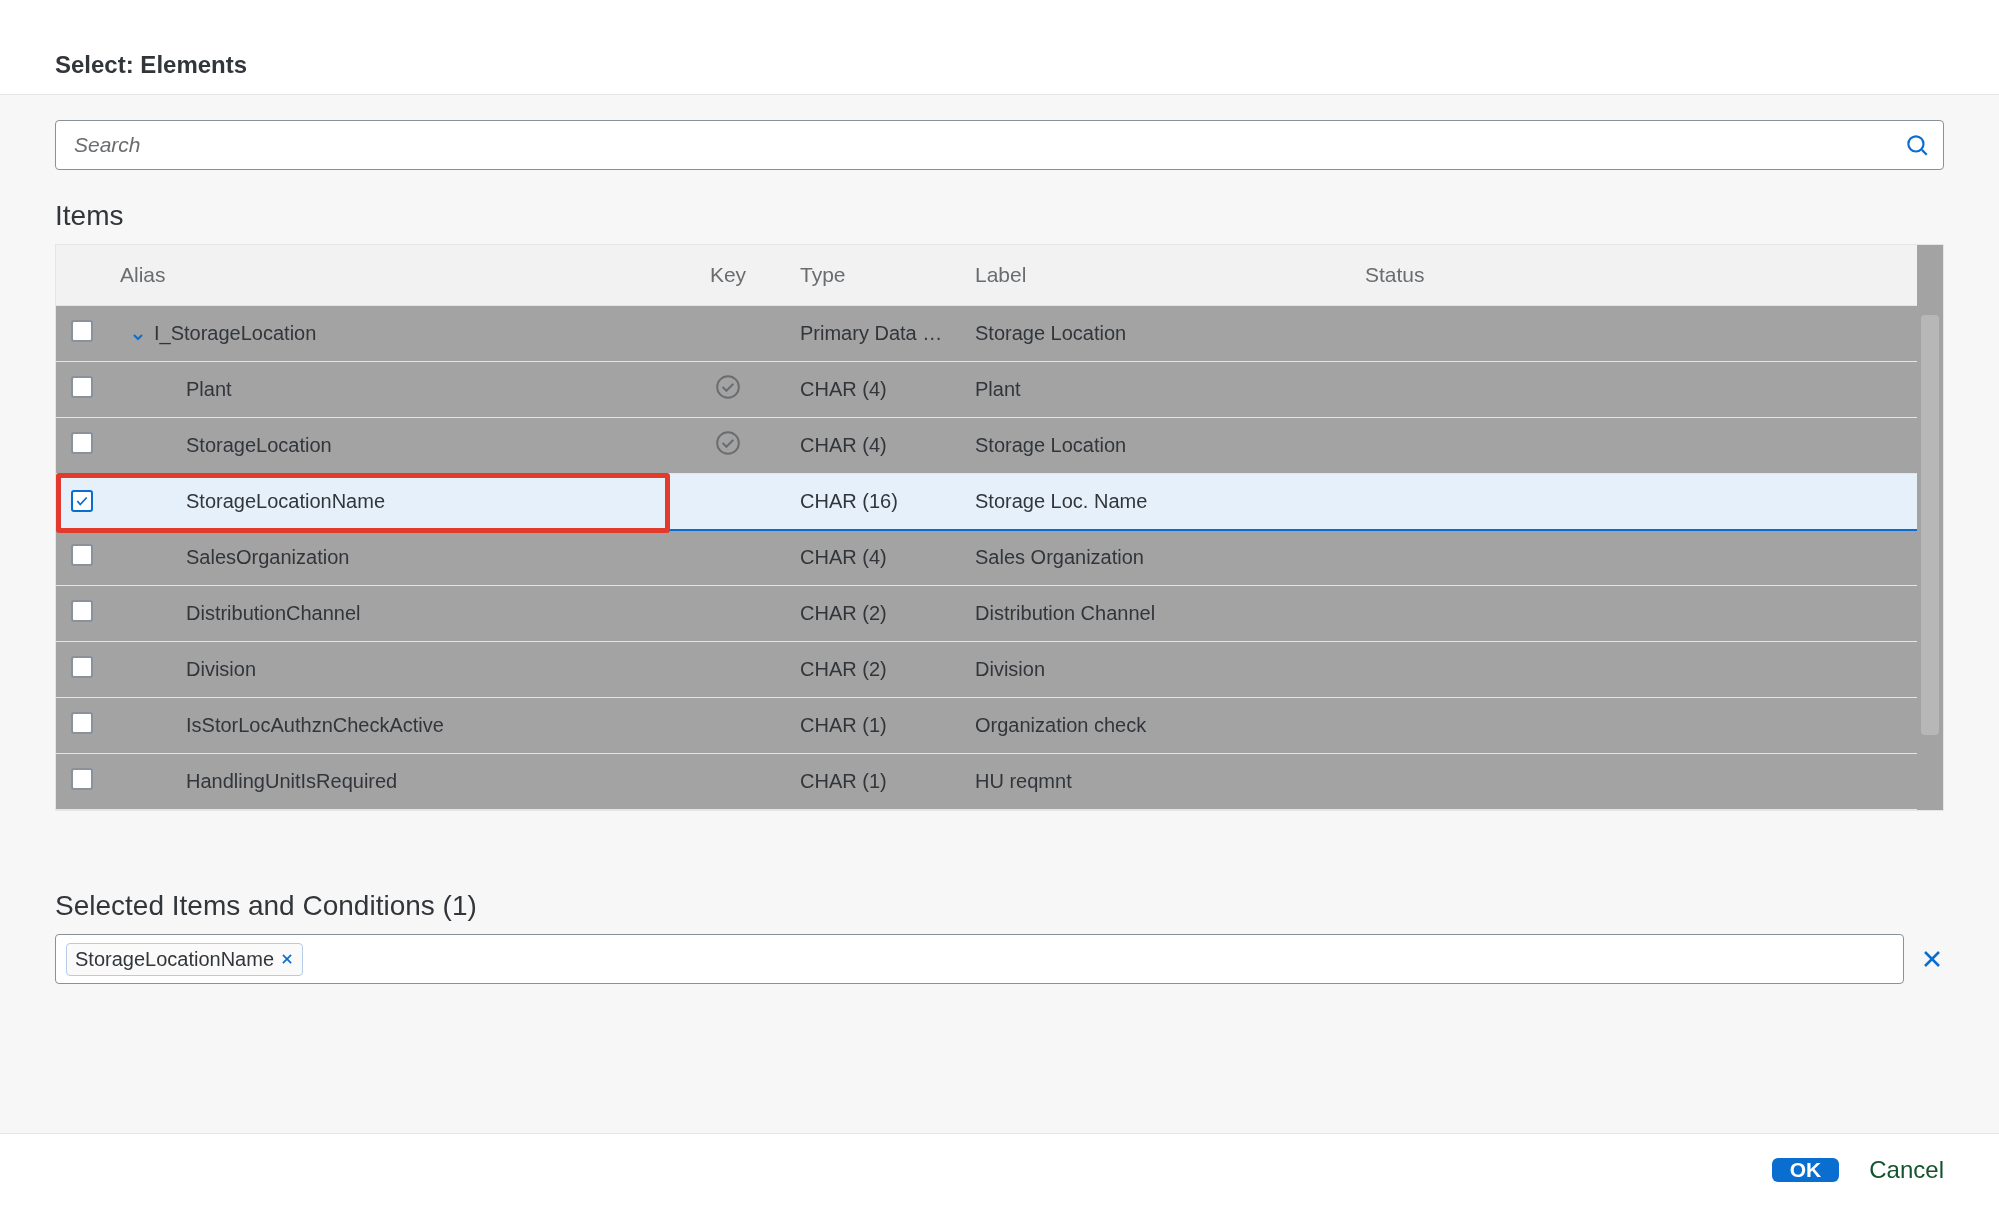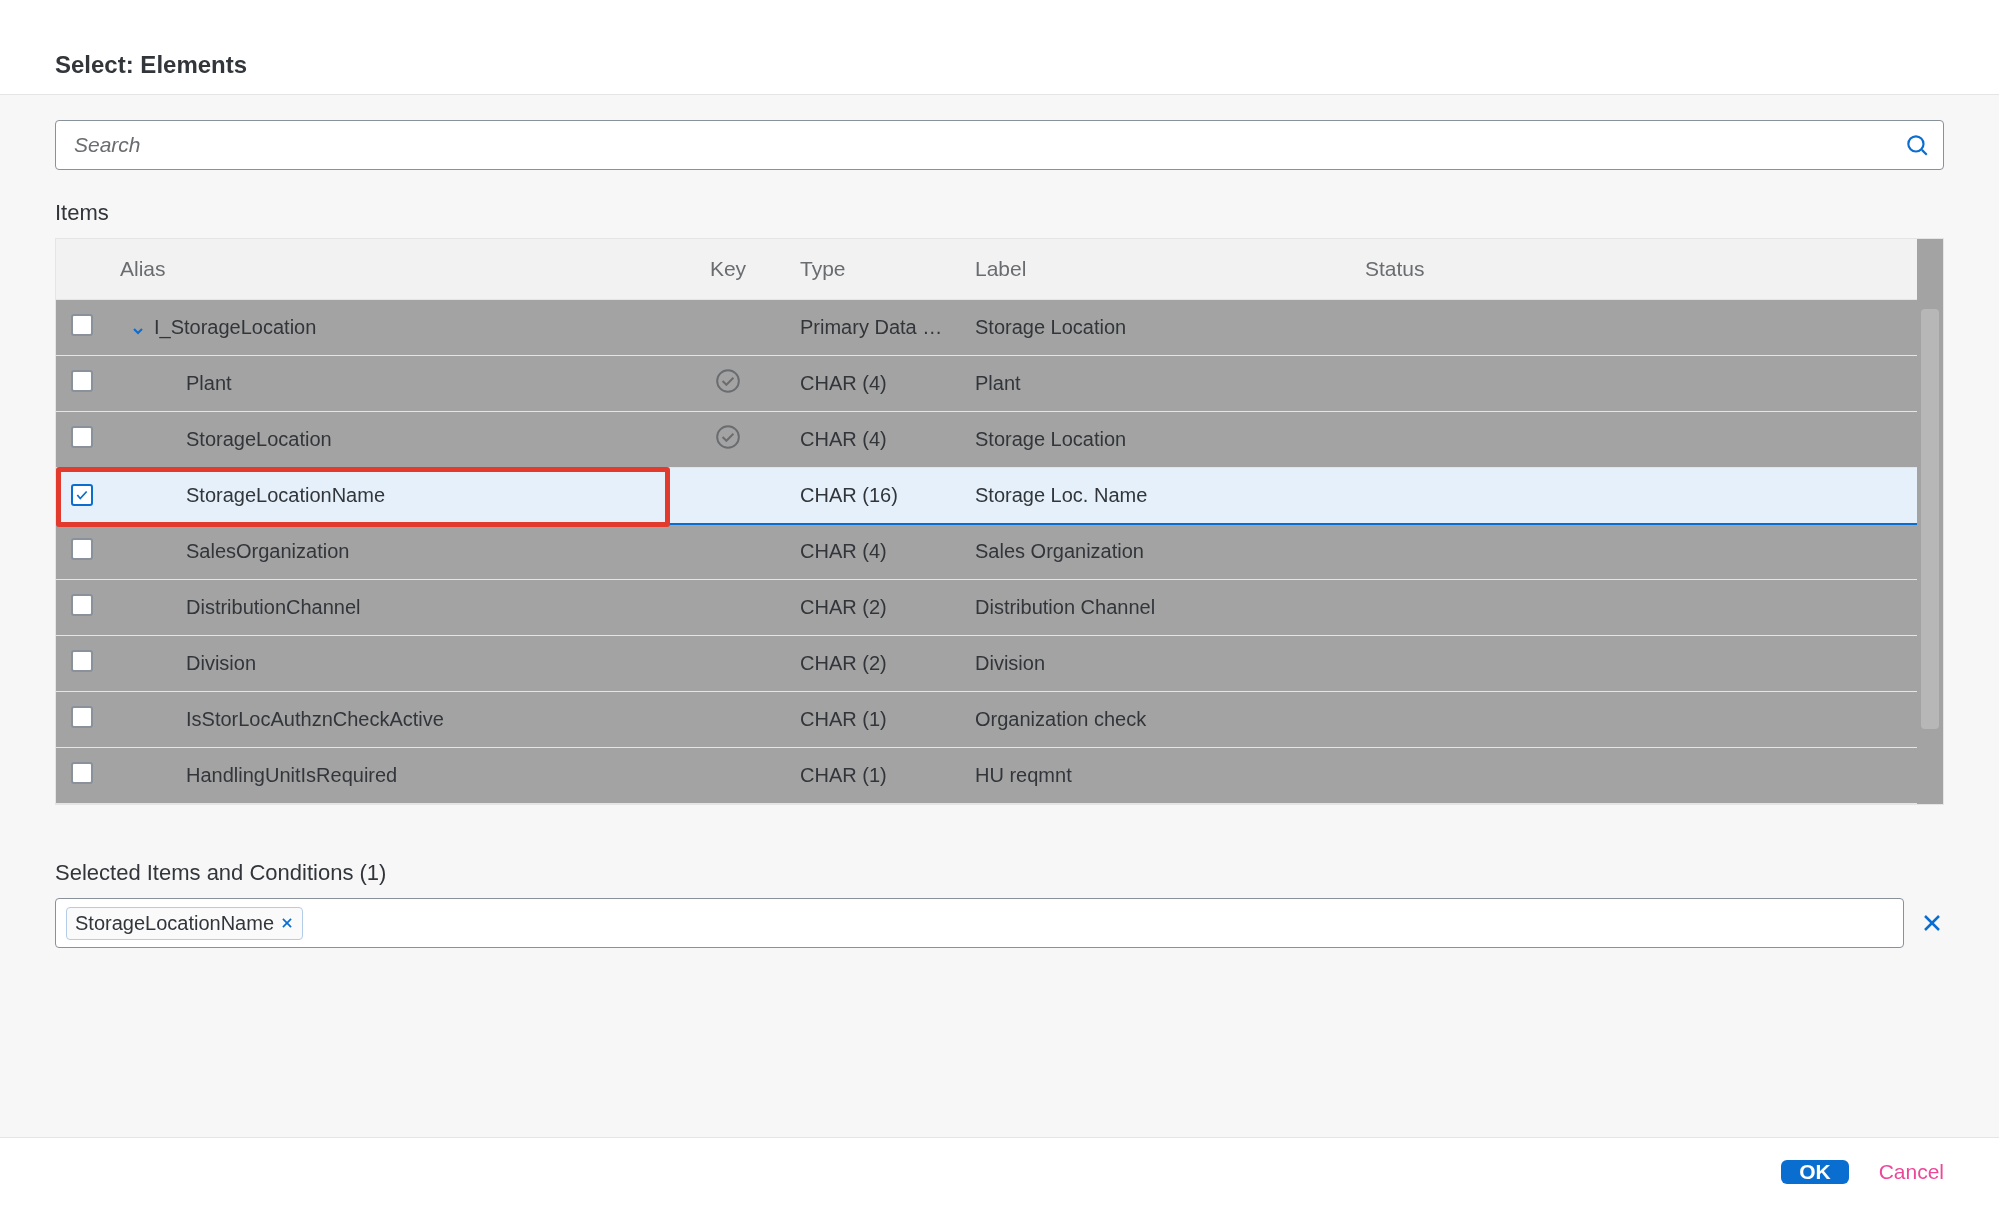--- a/index.html
+++ b/index.html
@@ -52,21 +52,21 @@
     .search-icon {
       position: absolute;
       right: 14px;
       top: 50%;
       transform: translateY(-50%);
       width: 26px;
       height: 26px;
       color: #0a6ed1;
     }
     .section-title {
-      font-size: 22px;
+      font-size: 28px;
       color: #32363a;
       margin-bottom: 12px;
     }
     
     .table-wrap {
       background: #a3a3a3;
       border: 1px solid #e5e5e5;
       position: relative;
       padding-right: 26px; 
     }
@@ -158,21 +158,21 @@
       background: transparent;
     }
     .scroll-thumb {
       width: 100%;
       height: 100%;
       background: #b7b7b7;
       border-radius: 4px;
     }
     
     .selected-section {
-      margin-top: 55px;
+      margin-top: 79px;
     }
     .selected-bar {
       display: flex;
       align-items: center;
       gap: 16px;
     }
     .tokens {
       flex: 1;
       border: 1px solid #89919a;
       border-radius: 4px;
@@ -223,22 +223,22 @@
       font-weight: 700;
       border: none;
       border-radius: 6px;
       padding: 0 18px;
       font-size: 21px;
       cursor: pointer;
     }
     .btn-cancel {
       background: none;
       border: none;
-      color: #ec4899;
-      font-size: 21px;
+      color: #14532d;
+      font-size: 24px;
       cursor: pointer;
     }
   </style>
 </head>
 <body>
 
 <div class="dialog">
   <div class="dialog-header">Select: Elements</div>
 
   <div class="content-area">

